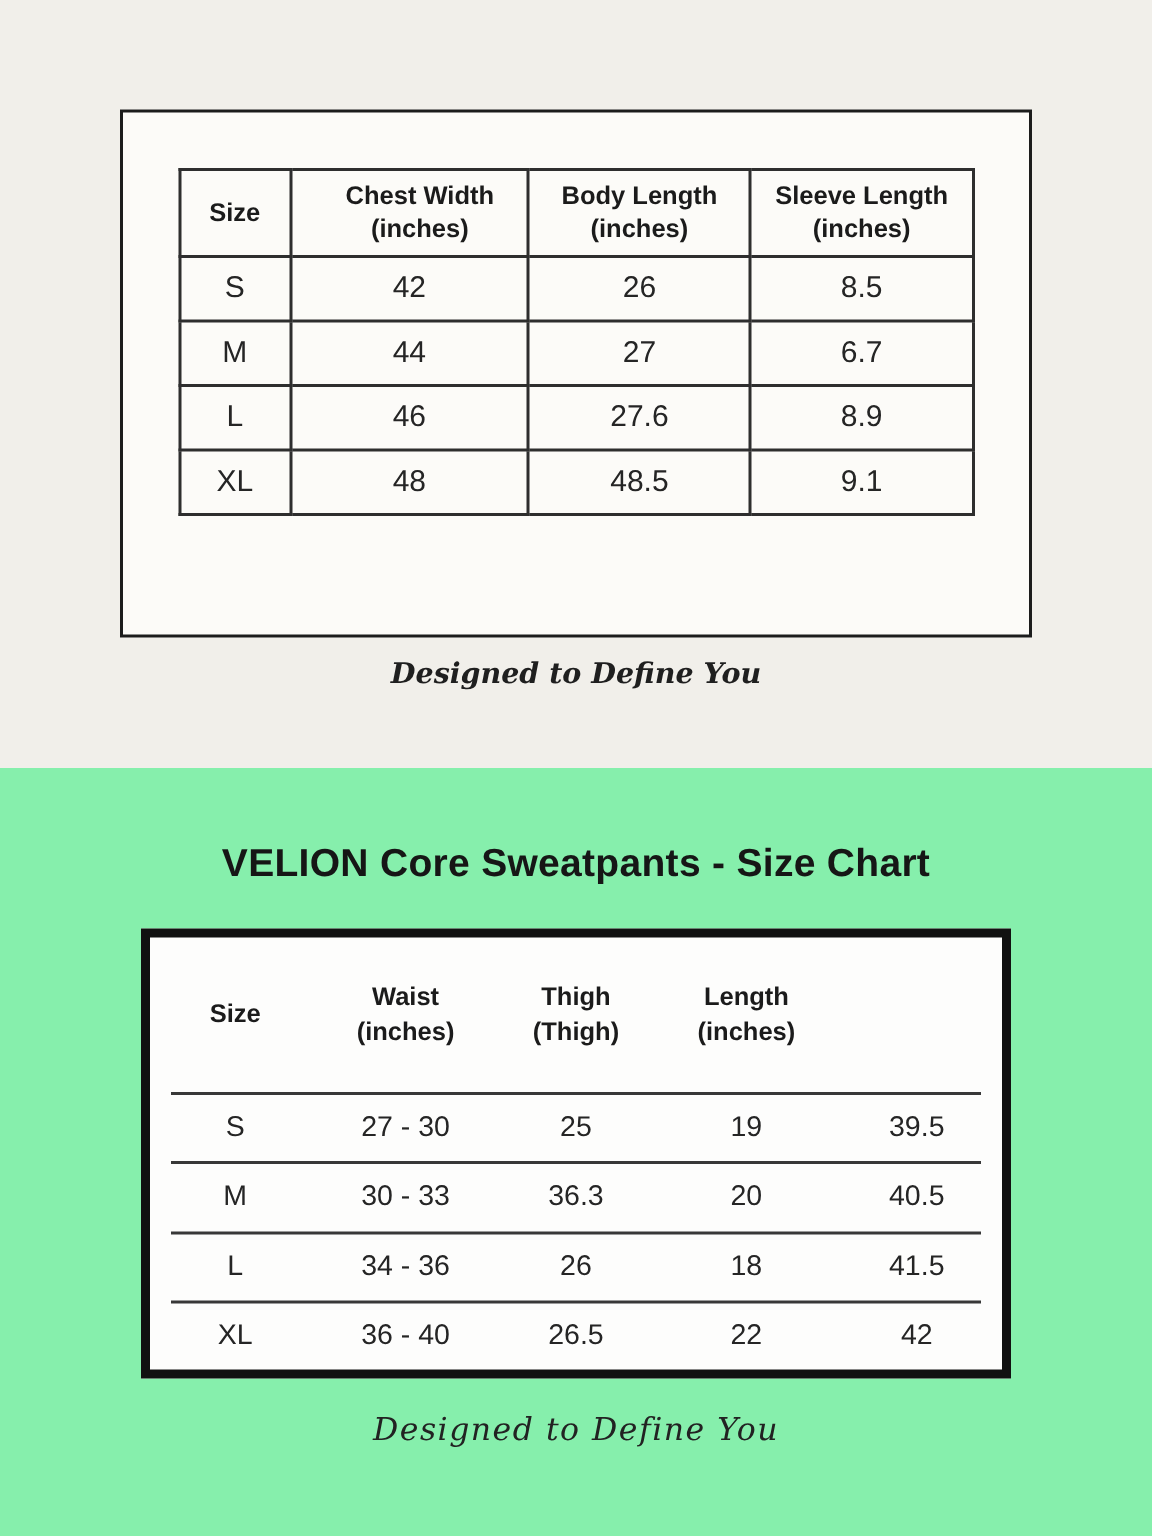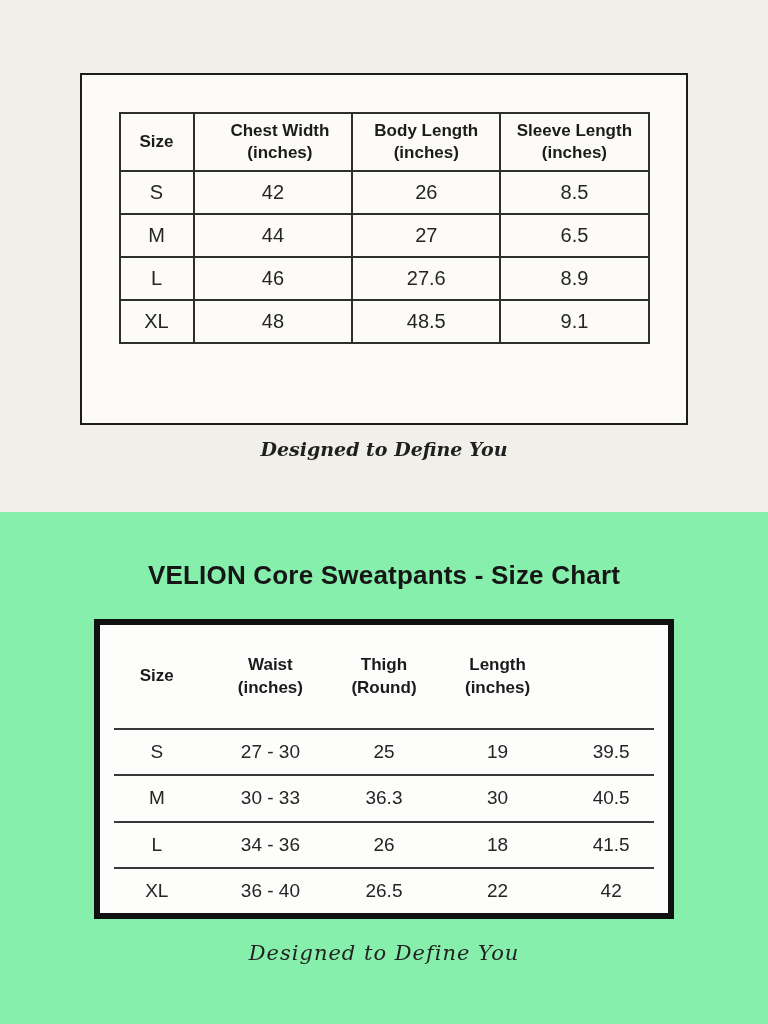--- a/index.html
+++ b/index.html
@@ -162,21 +162,21 @@
         <tr>
           <td>S</td>
           <td>42</td>
           <td>26</td>
           <td>8.5</td>
         </tr>
         <tr>
           <td>M</td>
           <td>44</td>
           <td>27</td>
-          <td>6.5</td>
+          <td>6.7</td>
         </tr>
         <tr>
           <td>L</td>
           <td>46</td>
           <td>27.6</td>
           <td>8.9</td>
         </tr>
         <tr>
           <td>XL</td>
           <td>48</td>
@@ -200,21 +200,21 @@
       <div class="cell">
         <div>Size</div>
         <div></div>
       </div>
       <div class="cell">
         <div>Waist</div>
         <div>(inches)</div>
       </div>
       <div class="cell">
         <div>Thigh</div>
-        <div>(Round)</div>
+        <div>(Thigh)</div>
       </div>
       <div class="cell">
         <div>Length</div>
         <div>(inches)</div>
       </div>
     </div>
 
     <div class="rule"></div>
 
     <div class="sweat-row">
@@ -223,21 +223,21 @@
       <div class="cell">25</div>
       <div class="cell">19</div>
       <div class="cell">39.5</div>
     </div>
     <div class="rule"></div>
 
     <div class="sweat-row">
       <div class="cell">M</div>
       <div class="cell">30 - 33</div>
       <div class="cell">36.3</div>
-      <div class="cell">30</div>
+      <div class="cell">20</div>
       <div class="cell">40.5</div>
     </div>
     <div class="rule"></div>
 
     <div class="sweat-row">
       <div class="cell">L</div>
       <div class="cell">34 - 36</div>
       <div class="cell">26</div>
       <div class="cell">18</div>
       <div class="cell">41.5</div>

